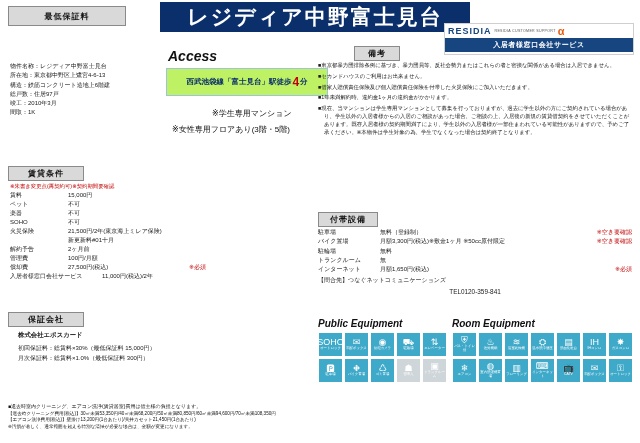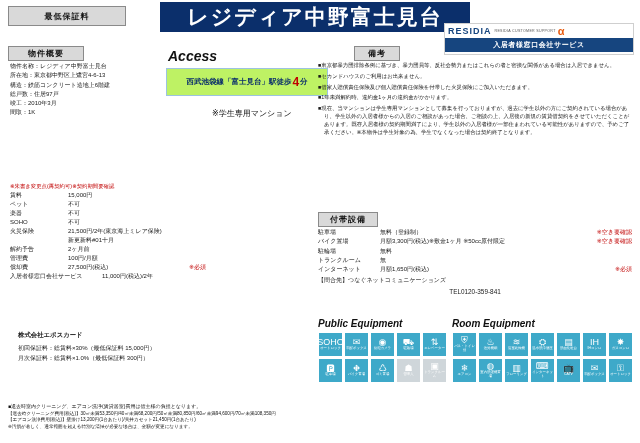--- a/index.html
+++ b/index.html
@@ -132,30 +132,30 @@
     <div class="hdr-logo">
       <div class="lg-top">
         <span class="lg-brand">RESIDIA</span>
         <span class="lg-sub">RESIDIA CUSTOMER SUPPORT</span>
         <span class="lg-alpha">α</span>
       </div>
       <div class="lg-bot">入居者様窓口会社サービス</div>
     </div>
   </div>
 
-  <div class="sec-label box-bukken-label">物件概要</div>
   <div class="bukken-lines">
     <div>物件名称：レジディア中野富士見台</div>
     <div>所在地：東京都中野区上鷺宮4-6-13</div>
     <div>構造：鉄筋コンクリート造地上6階建</div>
     <div>総戸数：住居97戸</div>
     <div>竣工：2010年3月</div>
     <div>間取：1K</div>
   </div>
 
+  <div class="sec-label box-chintai-label">賃貸条件</div>
   <div class="chintai-wrap">
     <div class="chintai-note">※朱書き変更点(再契約可)※契約期間要確認</div>
     <div class="kv">
         <span class="k">賃料</span>
         <span class="v">15,000円</span>
       </div>
     <div class="kv">
         <span class="k">ペット</span>
         <span class="v">不可</span>
       </div>
@@ -187,34 +187,36 @@
         <span class="k">償却費</span>
         <span class="v">27,500円(税込)</span>
         <span class="star">※必須</span>
       </div>
     <div class="kv">
         <span class="k" style="width:92px">入居者様窓口会社サービス</span>
         <span class="v">11,000円(税込)/2年</span>
       </div>
   </div>
 
+  <div class="sec-label box-hosyou-label">保証会社</div>
   <div class="hosyou-wrap">
     <div class="hosyou-name">株式会社エポスカード</div>
     <div>初回保証料：総賃料×30%（最低保証料 15,000円）</div>
     <div>月次保証料：総賃料×1.0%（最低保証料 300円）</div>
   </div>
 
   <div class="access-title">Access</div>
   <div class="access-box">
     <span>西武池袋線「富士見台」駅</span>
     <span>徒歩</span>
     <span class="big">4</span>
     <span>分</span>
   </div>
   <div class="access-note n1">※学生専用マンション</div>
+  <div class="access-note n2">※女性専用フロアあり(3階・5階)</div>
 
   <div class="sec-label box-biko-label">備考</div>
   <div class="biko-wrap">
     <p class="ind">■東京都暴力団排除条例に基づき、暴力団員等、反社会勢力またはこれらの者と密接な関係がある場合は入居できません。</p>
     <p class="ind">■セカンドハウスのご利用はお出来ません。</p>
     <p class="ind">■借家人賠償責任保険及び個人賠償責任保険を付帯した火災保険にご加入いただきます。</p>
     <p class="ind">■1年未満解約時、違約金1ヶ月の違約金がかかります。</p>
     <p class="ind">■現在、当マンションは学生専用マンションとして募集を行っておりますが、過去に学生以外の方にご契約されている場合があり、学生以外の入居者様からの入居のご相談があった場合、ご相談の上、入居後の新規の賃貸借契約をさせていただくことがあります。既存入居者様の契約期間満了により、学生以外の入居者様が一部住まわれている可能性がありますので、予めご了承ください。※本物件は学生対象の為、学生でなくなった場合は契約終了となります。</p>
   </div>
 

